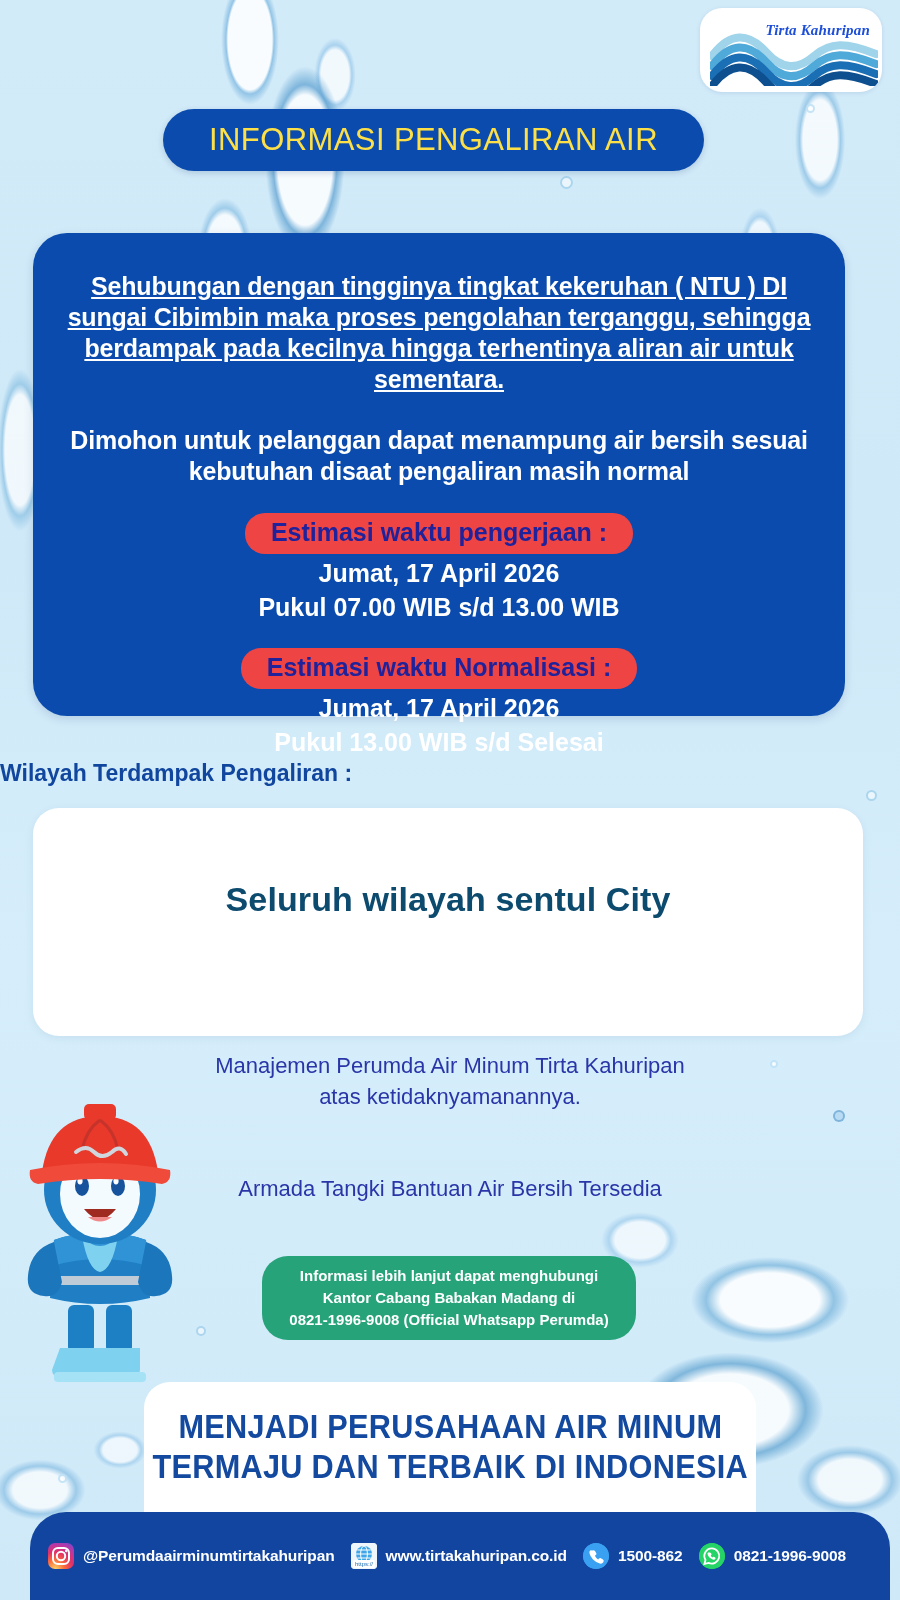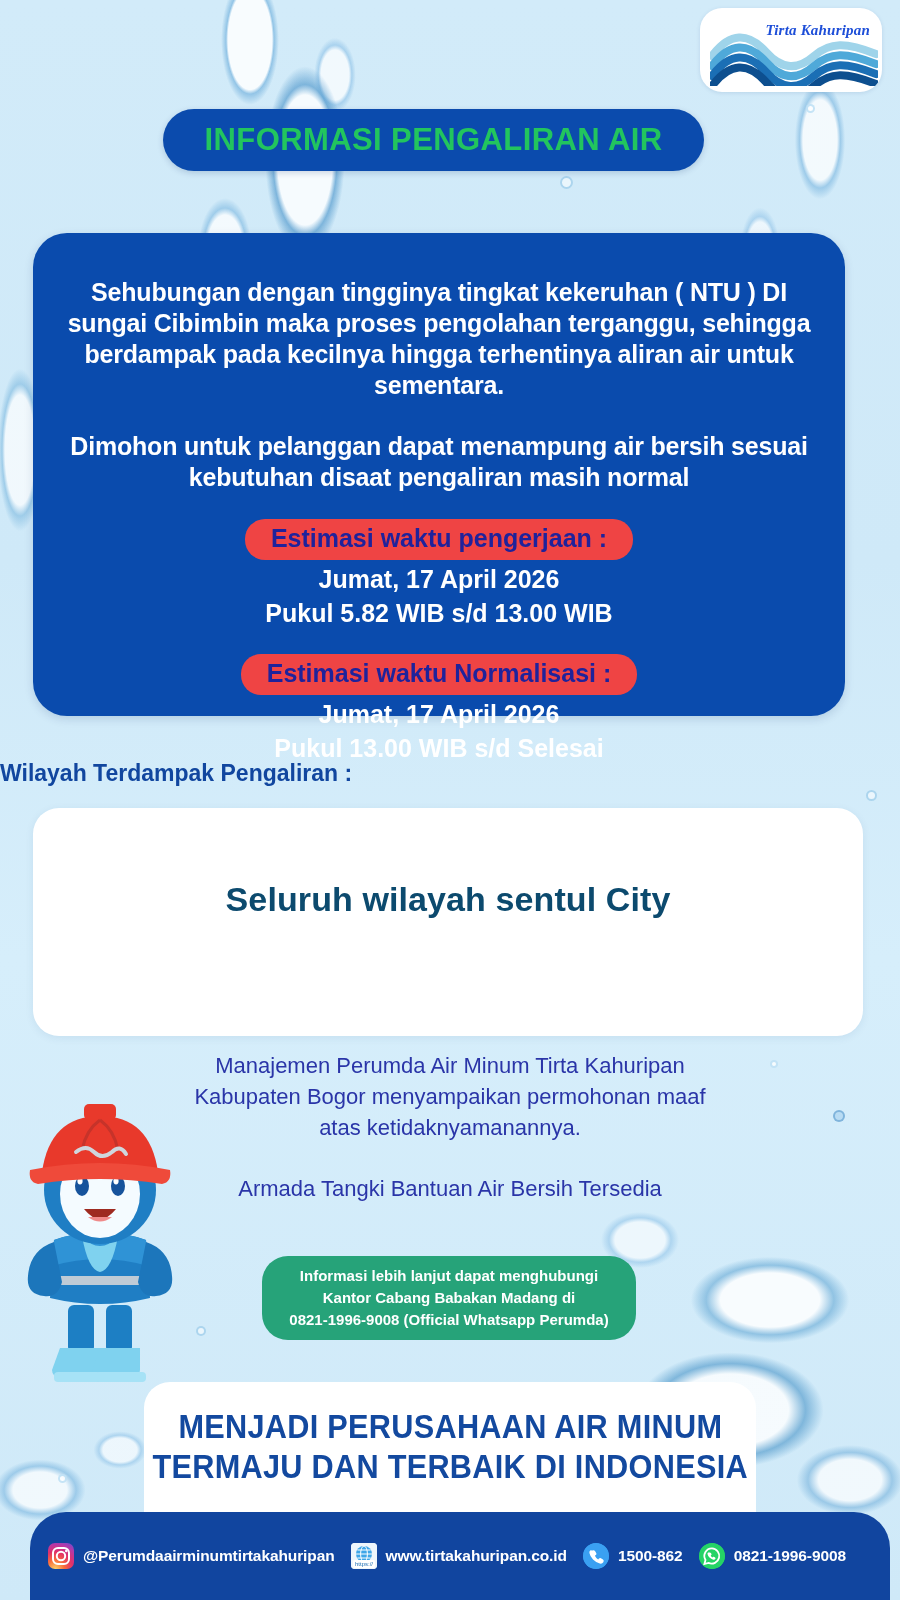--- a/index.html
+++ b/index.html
@@ -77,41 +77,41 @@
   #logo-waves{position:absolute;left:10px;top:22px;width:168px;height:56px;}
 
   
   #header-pill{
     position:absolute;left:163px;top:109px;width:541px;height:62px;
     background:#0b4bad;border-radius:32px;
     display:flex;align-items:center;justify-content:center;
     box-shadow:0 2px 6px rgba(0,40,100,.18);
   }
   #header-title{
-    color:#22c55e;font-size:31px;font-weight:bold;letter-spacing:.4px;
+    color:#fde047;font-size:31px;font-weight:normal;letter-spacing:.4px;
     font-family:"Liberation Sans",sans-serif;
   }
 
   
   #blue-card{
     position:absolute;left:33px;top:233px;width:812px;height:483px;
     background:#0a4bad;border-radius:34px;
     padding:24px 34px 20px;
     display:flex;flex-direction:column;align-items:center;
     box-shadow:0 3px 10px rgba(0,40,100,.15);
   }
   .card-para{
     color:#ffffff;text-align:center;font-weight:bold;
     font-size:25px;line-height:1.24;
     font-family:"Liberation Sans",sans-serif;
     font-stretch:condensed;
     letter-spacing:-.2px;
     max-width:760px;
   }
-  #para-1{margin-top:20px;}
+  #para-1{margin-top:14px;text-decoration:underline;}
   #para-2{margin-top:30px;}
 
   .est-block{margin-top:26px;display:flex;flex-direction:column;align-items:center;}
   .est-pill{
     background:#ef4444;border-radius:20px;
     padding:5px 26px 7px;
     color:#1f229b;font-size:25px;font-weight:bold;
     white-space:nowrap;
     font-family:"Liberation Sans",sans-serif;
   }
@@ -237,38 +237,37 @@
     <span id="header-title">INFORMASI PENGALIRAN AIR</span>
   </div>
 
   <div id="blue-card">
     <div class="card-para" id="para-1">Sehubungan dengan tingginya tingkat kekeruhan ( NTU ) DI sungai Cibimbin maka proses pengolahan terganggu, sehingga berdampak pada kecilnya hingga terhentinya aliran air untuk sementara.</div>
     <div class="card-para" id="para-2">Dimohon untuk pelanggan dapat menampung air bersih sesuai kebutuhan disaat pengaliran masih normal</div>
 
     <div class="est-block">
       <div class="est-pill">Estimasi waktu pengerjaan :</div>
       <div class="est-line">Jumat, 17 April 2026</div>
-      <div class="est-line">Pukul 5.82 WIB s/d 13.00 WIB</div>
+      <div class="est-line">Pukul 07.00 WIB s/d 13.00 WIB</div>
     </div>
 
     <div class="est-block">
       <div class="est-pill">Estimasi waktu Normalisasi :</div>
       <div class="est-line">Jumat, 17 April 2026</div>
       <div class="est-line">Pukul 13.00 WIB s/d Selesai</div>
     </div>
   </div>
 
   <div id="wilayah-heading">Wilayah Terdampak Pengaliran :</div>
   <div id="area-card">
     <span id="area-text">Seluruh wilayah sentul City</span>
   </div>
 
   <div id="apology">
     <div>Manajemen Perumda Air Minum Tirta Kahuripan</div>
-    <div>Kabupaten Bogor menyampaikan permohonan maaf</div>
     <div>atas ketidaknyamanannya.</div>
   </div>
   <div id="armada">Armada Tangki Bantuan Air Bersih Tersedia</div>
 
   <div id="green-box">
     <div class="green-line">Informasi lebih lanjut dapat menghubungi</div>
     <div class="green-line">Kantor Cabang Babakan Madang di</div>
     <div class="green-line">0821-1996-9008 (Official Whatsapp Perumda)</div>
   </div>
 

